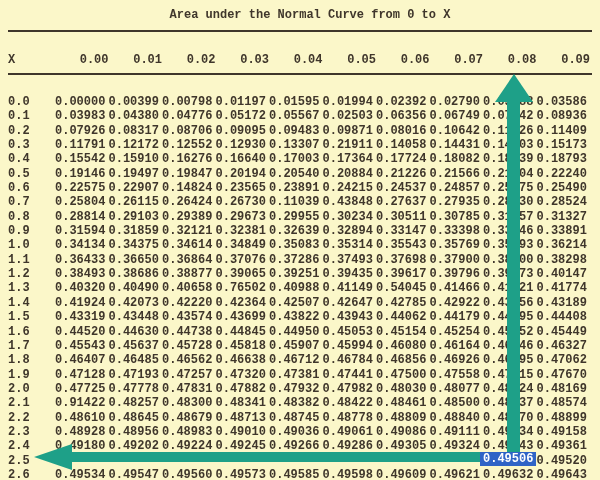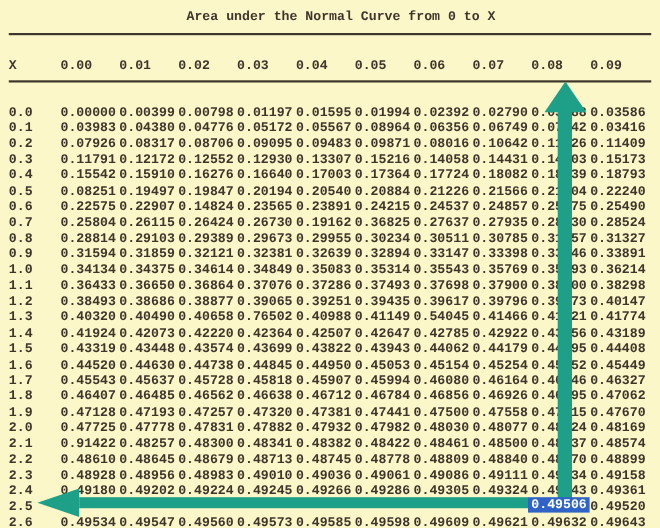--- a/index.html
+++ b/index.html
@@ -19,21 +19,21 @@
   #rule-top { top:30px; }
   #rule-header { top:73px; }
   .grid-row {
     display:grid;
     grid-template-columns:47px repeat(10,53.5px);
     height:14.35px; line-height:14.35px;
     white-space:nowrap;
   }
   #thead { position:absolute; top:53px; left:8px; }
   #tbody { position:absolute; top:95px; left:8px; }
-  .ch { text-align:left; }   
+  .ch { text-align:right; }   
   .cl { text-align:left; }     
   .cv { text-align:left; }     
   .hl {
     position:relative; top:-2px; z-index:5;
     background:var(--sel,#2F63C6); color:var(--selink,#FFFFFF);
     margin:0 -3px; padding:0 3px;
   }
   
   .arrow { position:absolute; z-index:3; }
   #v-shaft { left:507px; top:100px; width:13px; height:356px; background:var(--arrow,#1EA088); }
@@ -78,25 +78,25 @@
       <span class="cv">0.03188</span>
       <span class="cv">0.03586</span>
     </div>
     <div class="grid-row">
       <span class="cl">0.1</span>
       <span class="cv">0.03983</span>
       <span class="cv">0.04380</span>
       <span class="cv">0.04776</span>
       <span class="cv">0.05172</span>
       <span class="cv">0.05567</span>
-      <span class="cv">0.08964</span>
+      <span class="cv">0.02503</span>
       <span class="cv">0.06356</span>
       <span class="cv">0.06749</span>
       <span class="cv">0.07142</span>
-      <span class="cv">0.03416</span>
+      <span class="cv">0.08936</span>
     </div>
     <div class="grid-row">
       <span class="cl">0.2</span>
       <span class="cv">0.07926</span>
       <span class="cv">0.08317</span>
       <span class="cv">0.08706</span>
       <span class="cv">0.09095</span>
       <span class="cv">0.09483</span>
       <span class="cv">0.09871</span>
       <span class="cv">0.08016</span>
@@ -104,42 +104,42 @@
       <span class="cv">0.11026</span>
       <span class="cv">0.11409</span>
     </div>
     <div class="grid-row">
       <span class="cl">0.3</span>
       <span class="cv">0.11791</span>
       <span class="cv">0.12172</span>
       <span class="cv">0.12552</span>
       <span class="cv">0.12930</span>
       <span class="cv">0.13307</span>
-      <span class="cv">0.15216</span>
+      <span class="cv">0.21911</span>
       <span class="cv">0.14058</span>
       <span class="cv">0.14431</span>
       <span class="cv">0.14803</span>
       <span class="cv">0.15173</span>
     </div>
     <div class="grid-row">
       <span class="cl">0.4</span>
       <span class="cv">0.15542</span>
       <span class="cv">0.15910</span>
       <span class="cv">0.16276</span>
       <span class="cv">0.16640</span>
       <span class="cv">0.17003</span>
       <span class="cv">0.17364</span>
       <span class="cv">0.17724</span>
       <span class="cv">0.18082</span>
       <span class="cv">0.18439</span>
       <span class="cv">0.18793</span>
     </div>
     <div class="grid-row">
       <span class="cl">0.5</span>
-      <span class="cv">0.08251</span>
+      <span class="cv">0.19146</span>
       <span class="cv">0.19497</span>
       <span class="cv">0.19847</span>
       <span class="cv">0.20194</span>
       <span class="cv">0.20540</span>
       <span class="cv">0.20884</span>
       <span class="cv">0.21226</span>
       <span class="cv">0.21566</span>
       <span class="cv">0.21904</span>
       <span class="cv">0.22240</span>
     </div>
@@ -155,22 +155,22 @@
       <span class="cv">0.24857</span>
       <span class="cv">0.25175</span>
       <span class="cv">0.25490</span>
     </div>
     <div class="grid-row">
       <span class="cl">0.7</span>
       <span class="cv">0.25804</span>
       <span class="cv">0.26115</span>
       <span class="cv">0.26424</span>
       <span class="cv">0.26730</span>
-      <span class="cv">0.19162</span>
-      <span class="cv">0.36825</span>
+      <span class="cv">0.11039</span>
+      <span class="cv">0.43848</span>
       <span class="cv">0.27637</span>
       <span class="cv">0.27935</span>
       <span class="cv">0.28230</span>
       <span class="cv">0.28524</span>
     </div>
     <div class="grid-row">
       <span class="cl">0.8</span>
       <span class="cv">0.28814</span>
       <span class="cv">0.29103</span>
       <span class="cv">0.29389</span>

